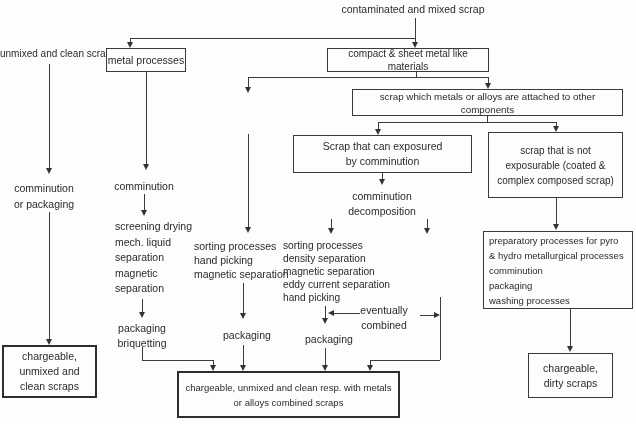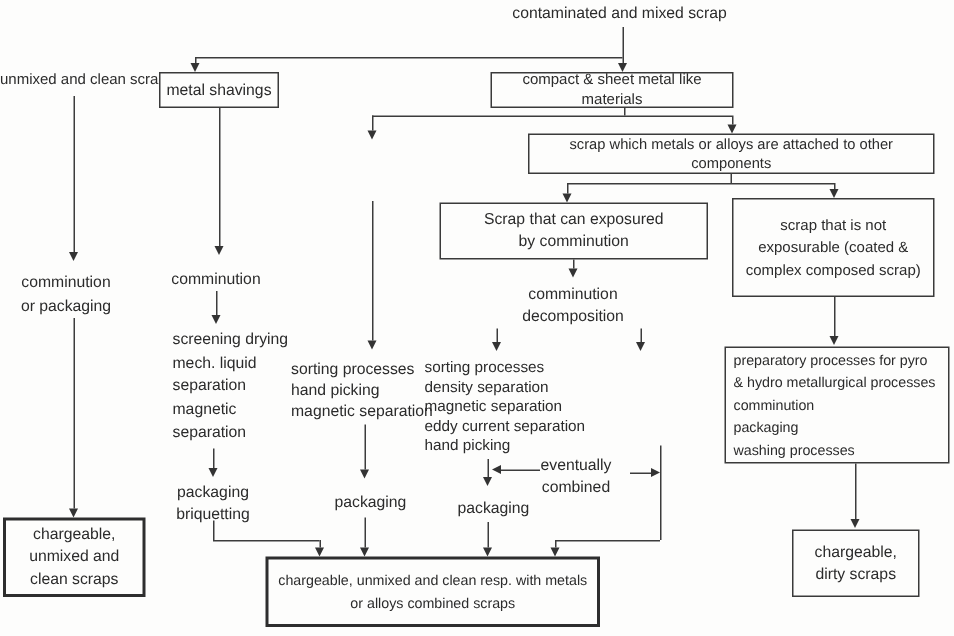--- a/index.html
+++ b/index.html
@@ -55,21 +55,21 @@
 decomposition</div>
   <div class="label" style="left:283px;top:239px;line-height:13px;font-size:10.2px;">sorting processes
 density separation
 magnetic separation
 eddy current separation
 hand picking</div>
   <div class="label center" style="left:349px;top:303px;width:70px;line-height:15px;">eventually
 combined</div>
   <div class="label" style="left:305px;top:332px;">packaging</div>
 
-  <div class="box" style="left:106px;top:48px;width:80px;height:24px;">metal shavings</div>
+  <div class="box" style="left:106px;top:48px;width:80px;height:24px;">metal processes</div>
   <div class="box" style="left:327px;top:48px;width:162px;height:24px;font-size:10px;">compact &amp; sheet metal like materials</div>
   <div class="box" style="left:293px;top:135px;width:179px;height:38px;line-height:15px;">Scrap that can exposured
 by comminution</div>
   <div class="box" style="left:352px;top:89px;width:271px;height:27px;font-size:9.8px;">scrap which metals or alloys are attached to other components</div>
   <div class="box" style="left:488px;top:132px;width:135px;height:66px;line-height:15px;font-size:10px;">scrap that is not
 exposurable (coated &amp;
 complex composed scrap)</div>
   <div class="box leftalign" style="left:483px;top:231px;width:150px;height:78px;line-height:15px;font-size:9.5px;padding:0 5px;">preparatory processes for pyro
 &amp; hydro metallurgical processes
 comminution

